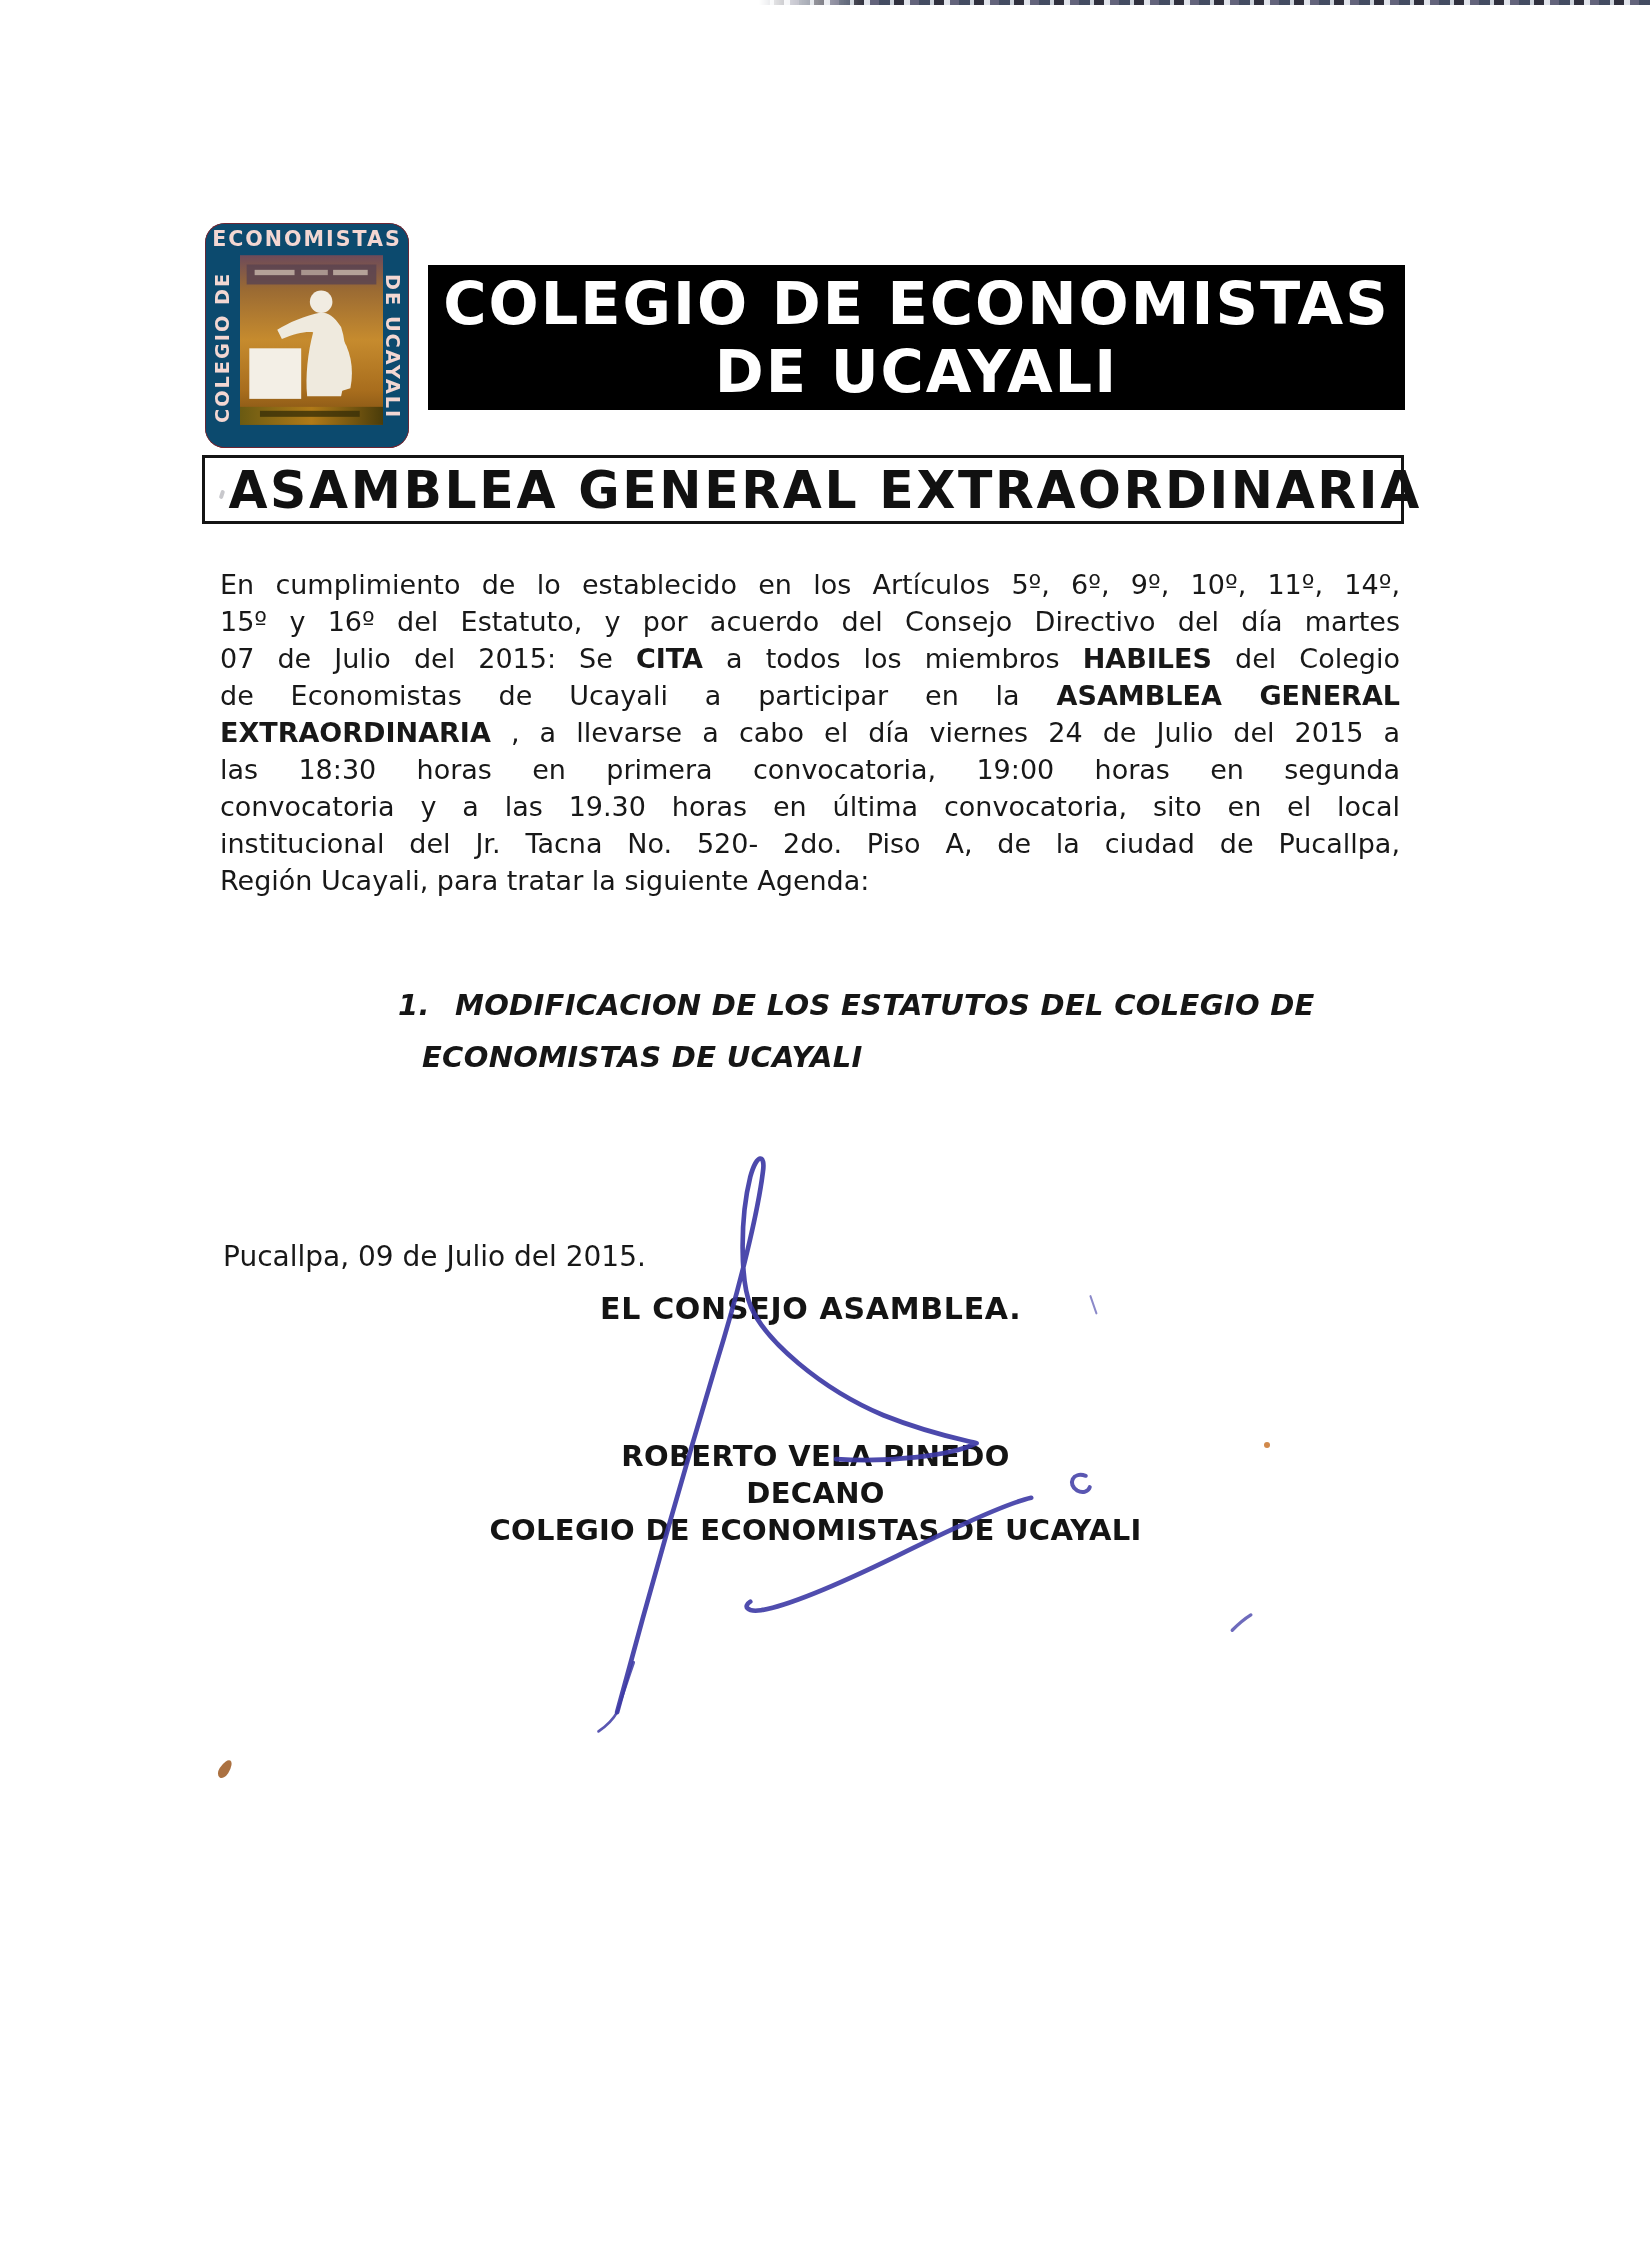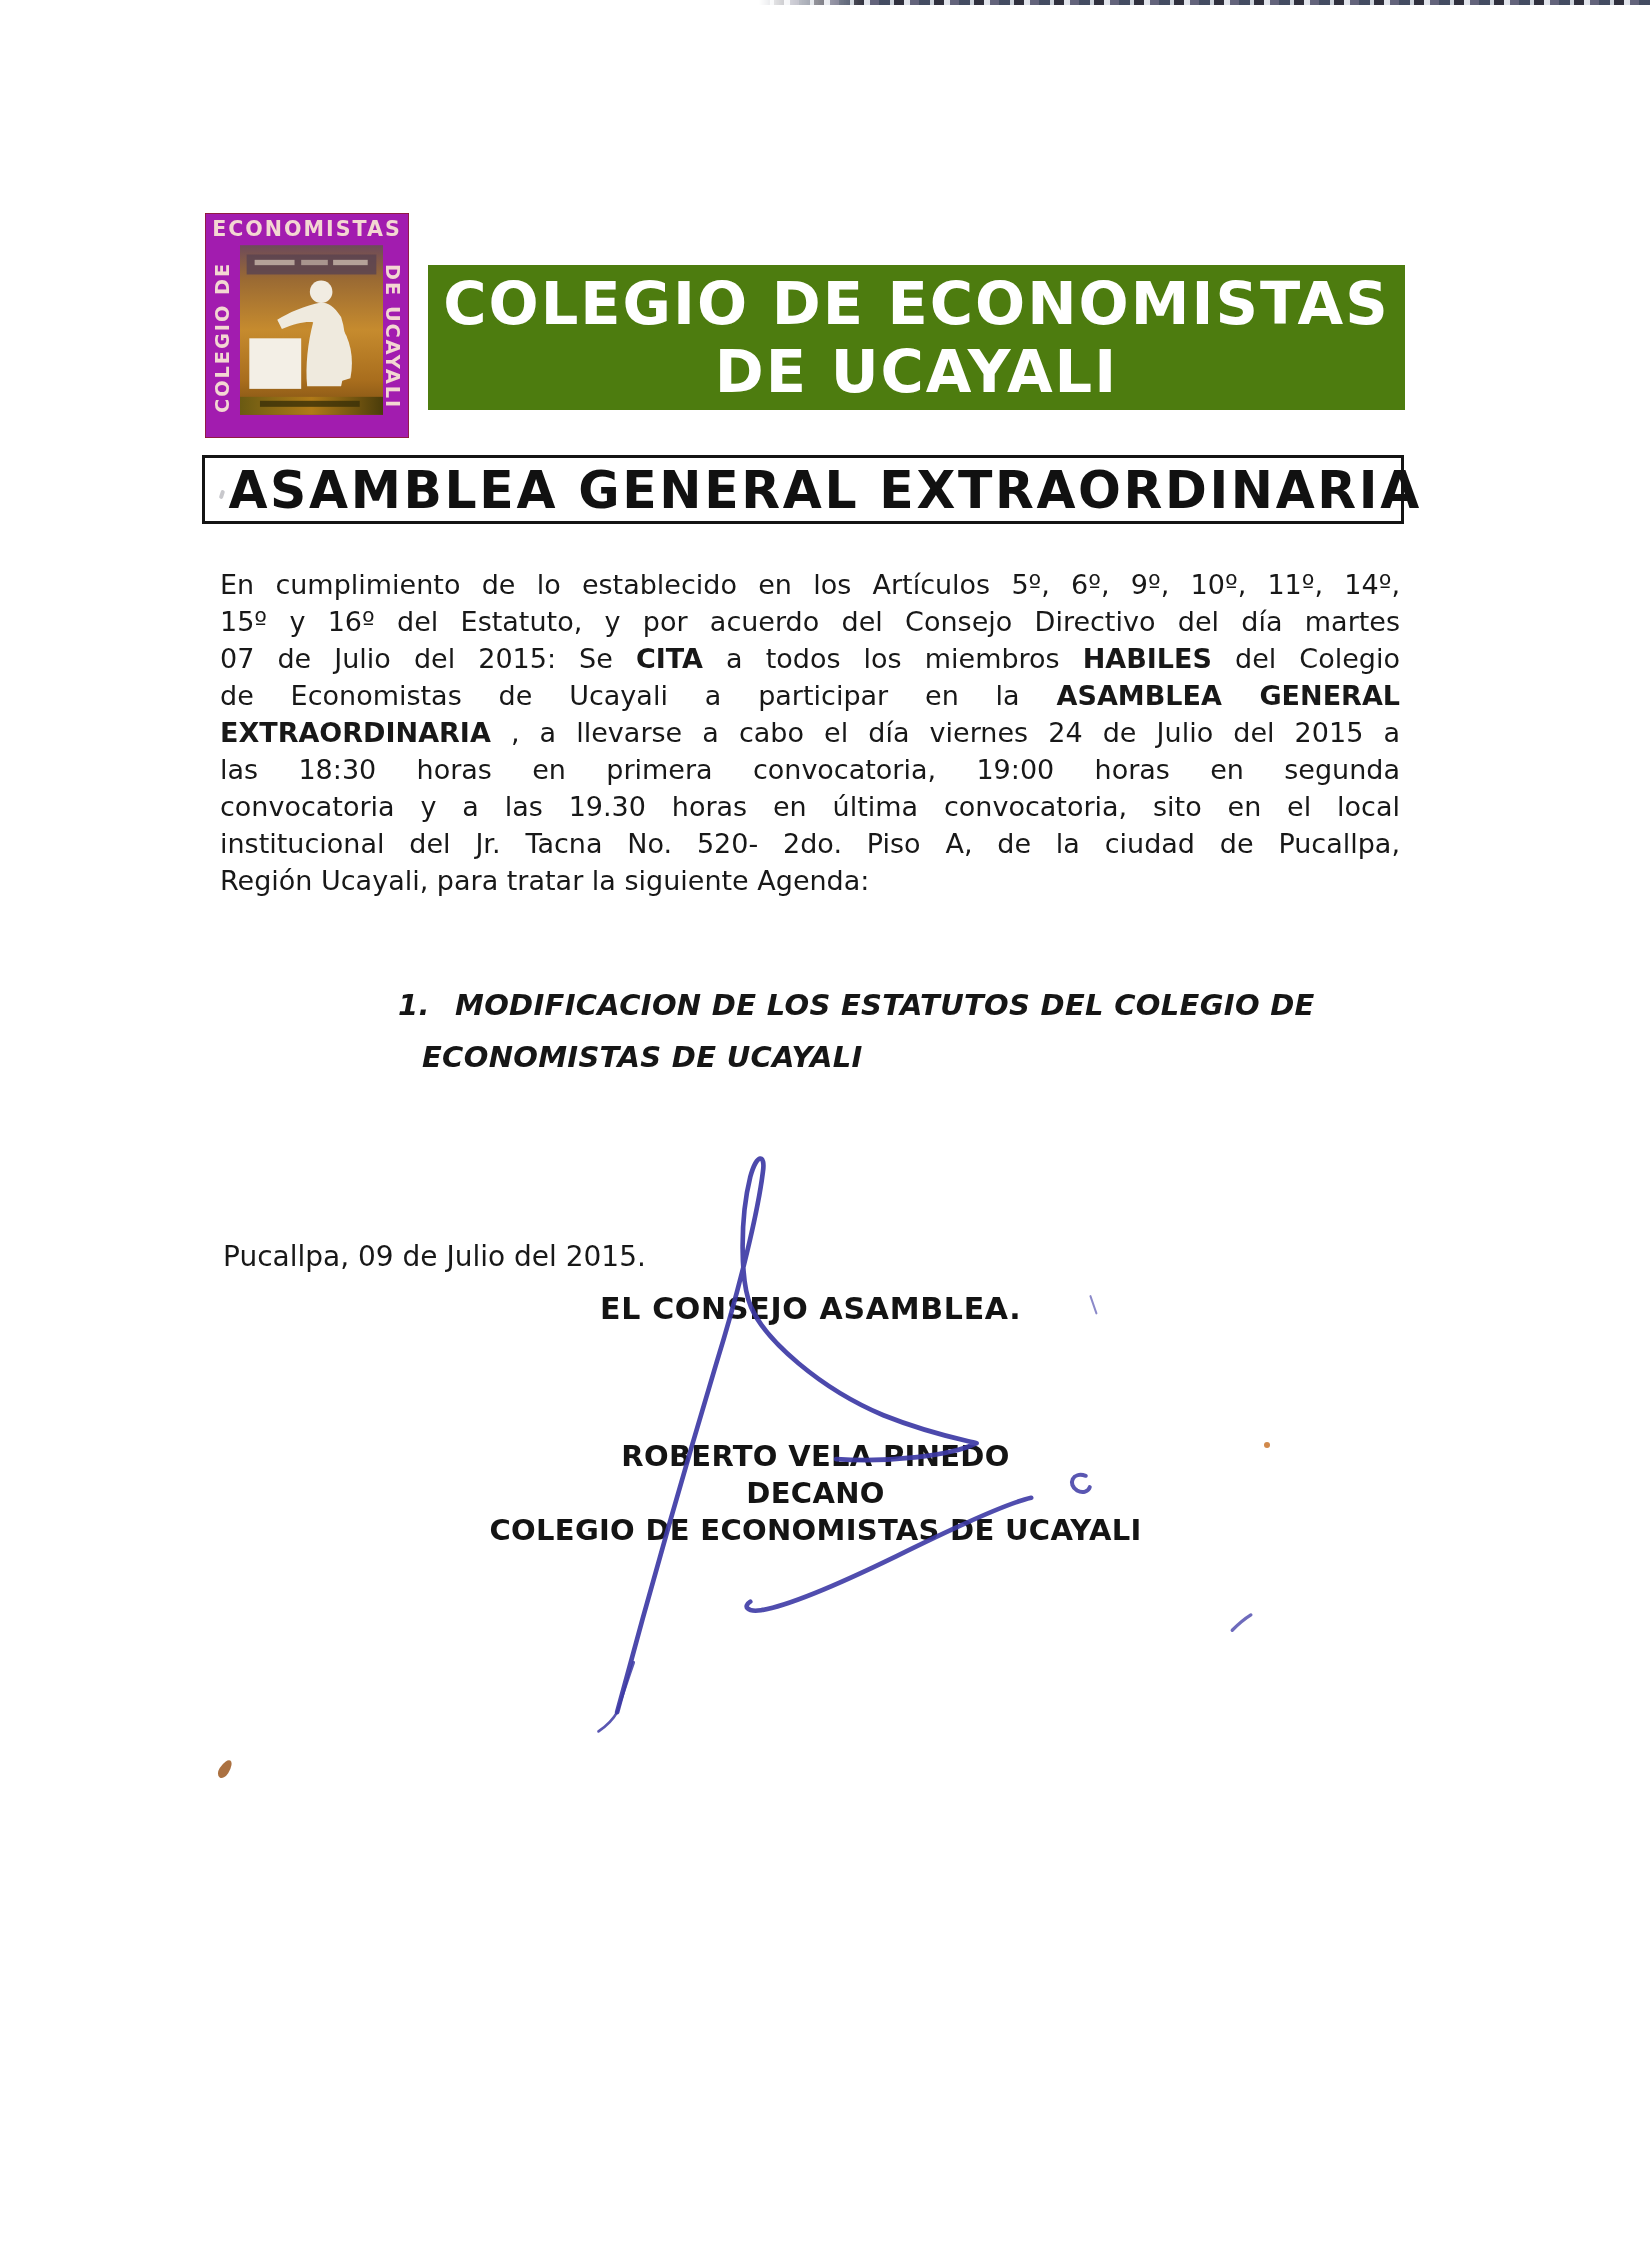--- a/index.html
+++ b/index.html
@@ -12,22 +12,22 @@
     position:absolute; top:0; left:1140; left:759px; right:0; height:4.7px;
     background:repeating-linear-gradient(90deg,
       rgba(35,45,70,.85) 0 10.7px, rgba(110,125,150,.35) 10.7px 15.3px,
       rgba(25,25,40,.9) 15.3px 25px, rgba(150,160,185,.3) 25px 31px,
       rgba(60,60,90,.8) 31px 40px);
     -webkit-mask-image:linear-gradient(90deg,transparent 0,#000 107px);
             mask-image:linear-gradient(90deg,transparent 0,#000 107px);
   }
   
   .logo{
-    position:absolute; left:205px; top:213px; width:204px; height:225px;
-    background:#a21caf; box-shadow:0 0 0 0.7px #8c1b20 inset;
+    position:absolute; left:205px; top:223px; width:204px; height:225px;
+    background:#0c4a6e; box-shadow:0 0 0 0.7px #8c1b20 inset;border-radius:20px;
   }
   .logo .ltop{
     position:absolute; top:4px; left:0; width:100%; text-align:center;
     font-size:20.6px; font-weight:bold; color:#f3d7d2; letter-spacing:2px;
   }
   .logo .lleft{
     position:absolute; left:3.3px; top:29px; height:190px; width:29px;
     writing-mode:vertical-rl; transform:rotate(180deg);
     display:flex; align-items:center; justify-content:center;
     font-size:19.3px; font-weight:bold; color:#f3d7d2; letter-spacing:2px;
@@ -35,21 +35,21 @@
   .logo .lright{
     position:absolute; right:2px; top:29px; height:190px; width:29px;
     writing-mode:vertical-rl;
     display:flex; align-items:center; justify-content:center;
     font-size:19.3px; font-weight:bold; color:#f3d7d2; letter-spacing:2px;
   }
   .logo .art{position:absolute; left:35px; top:32px; width:143px; height:170px;}
   
   .banner{
     position:absolute; left:428px; top:265px; width:977px; height:145px;
-    background:#4d7c0f; color:#ffffff; text-align:center;
+    background:#000000; color:#ffffff; text-align:center;
     display:flex; flex-direction:column; justify-content:center;
     font-weight:bold; font-size:59px; line-height:68px; letter-spacing:2px;
   }
   
   .subject{
     position:absolute; left:202px; top:455px; width:1202px; height:69px;
     background:#ffffff; border:3.3px solid #141414; box-sizing:border-box;
     display:flex; align-items:center; justify-content:center;padding-left:44px;
   }
   .subject span{

